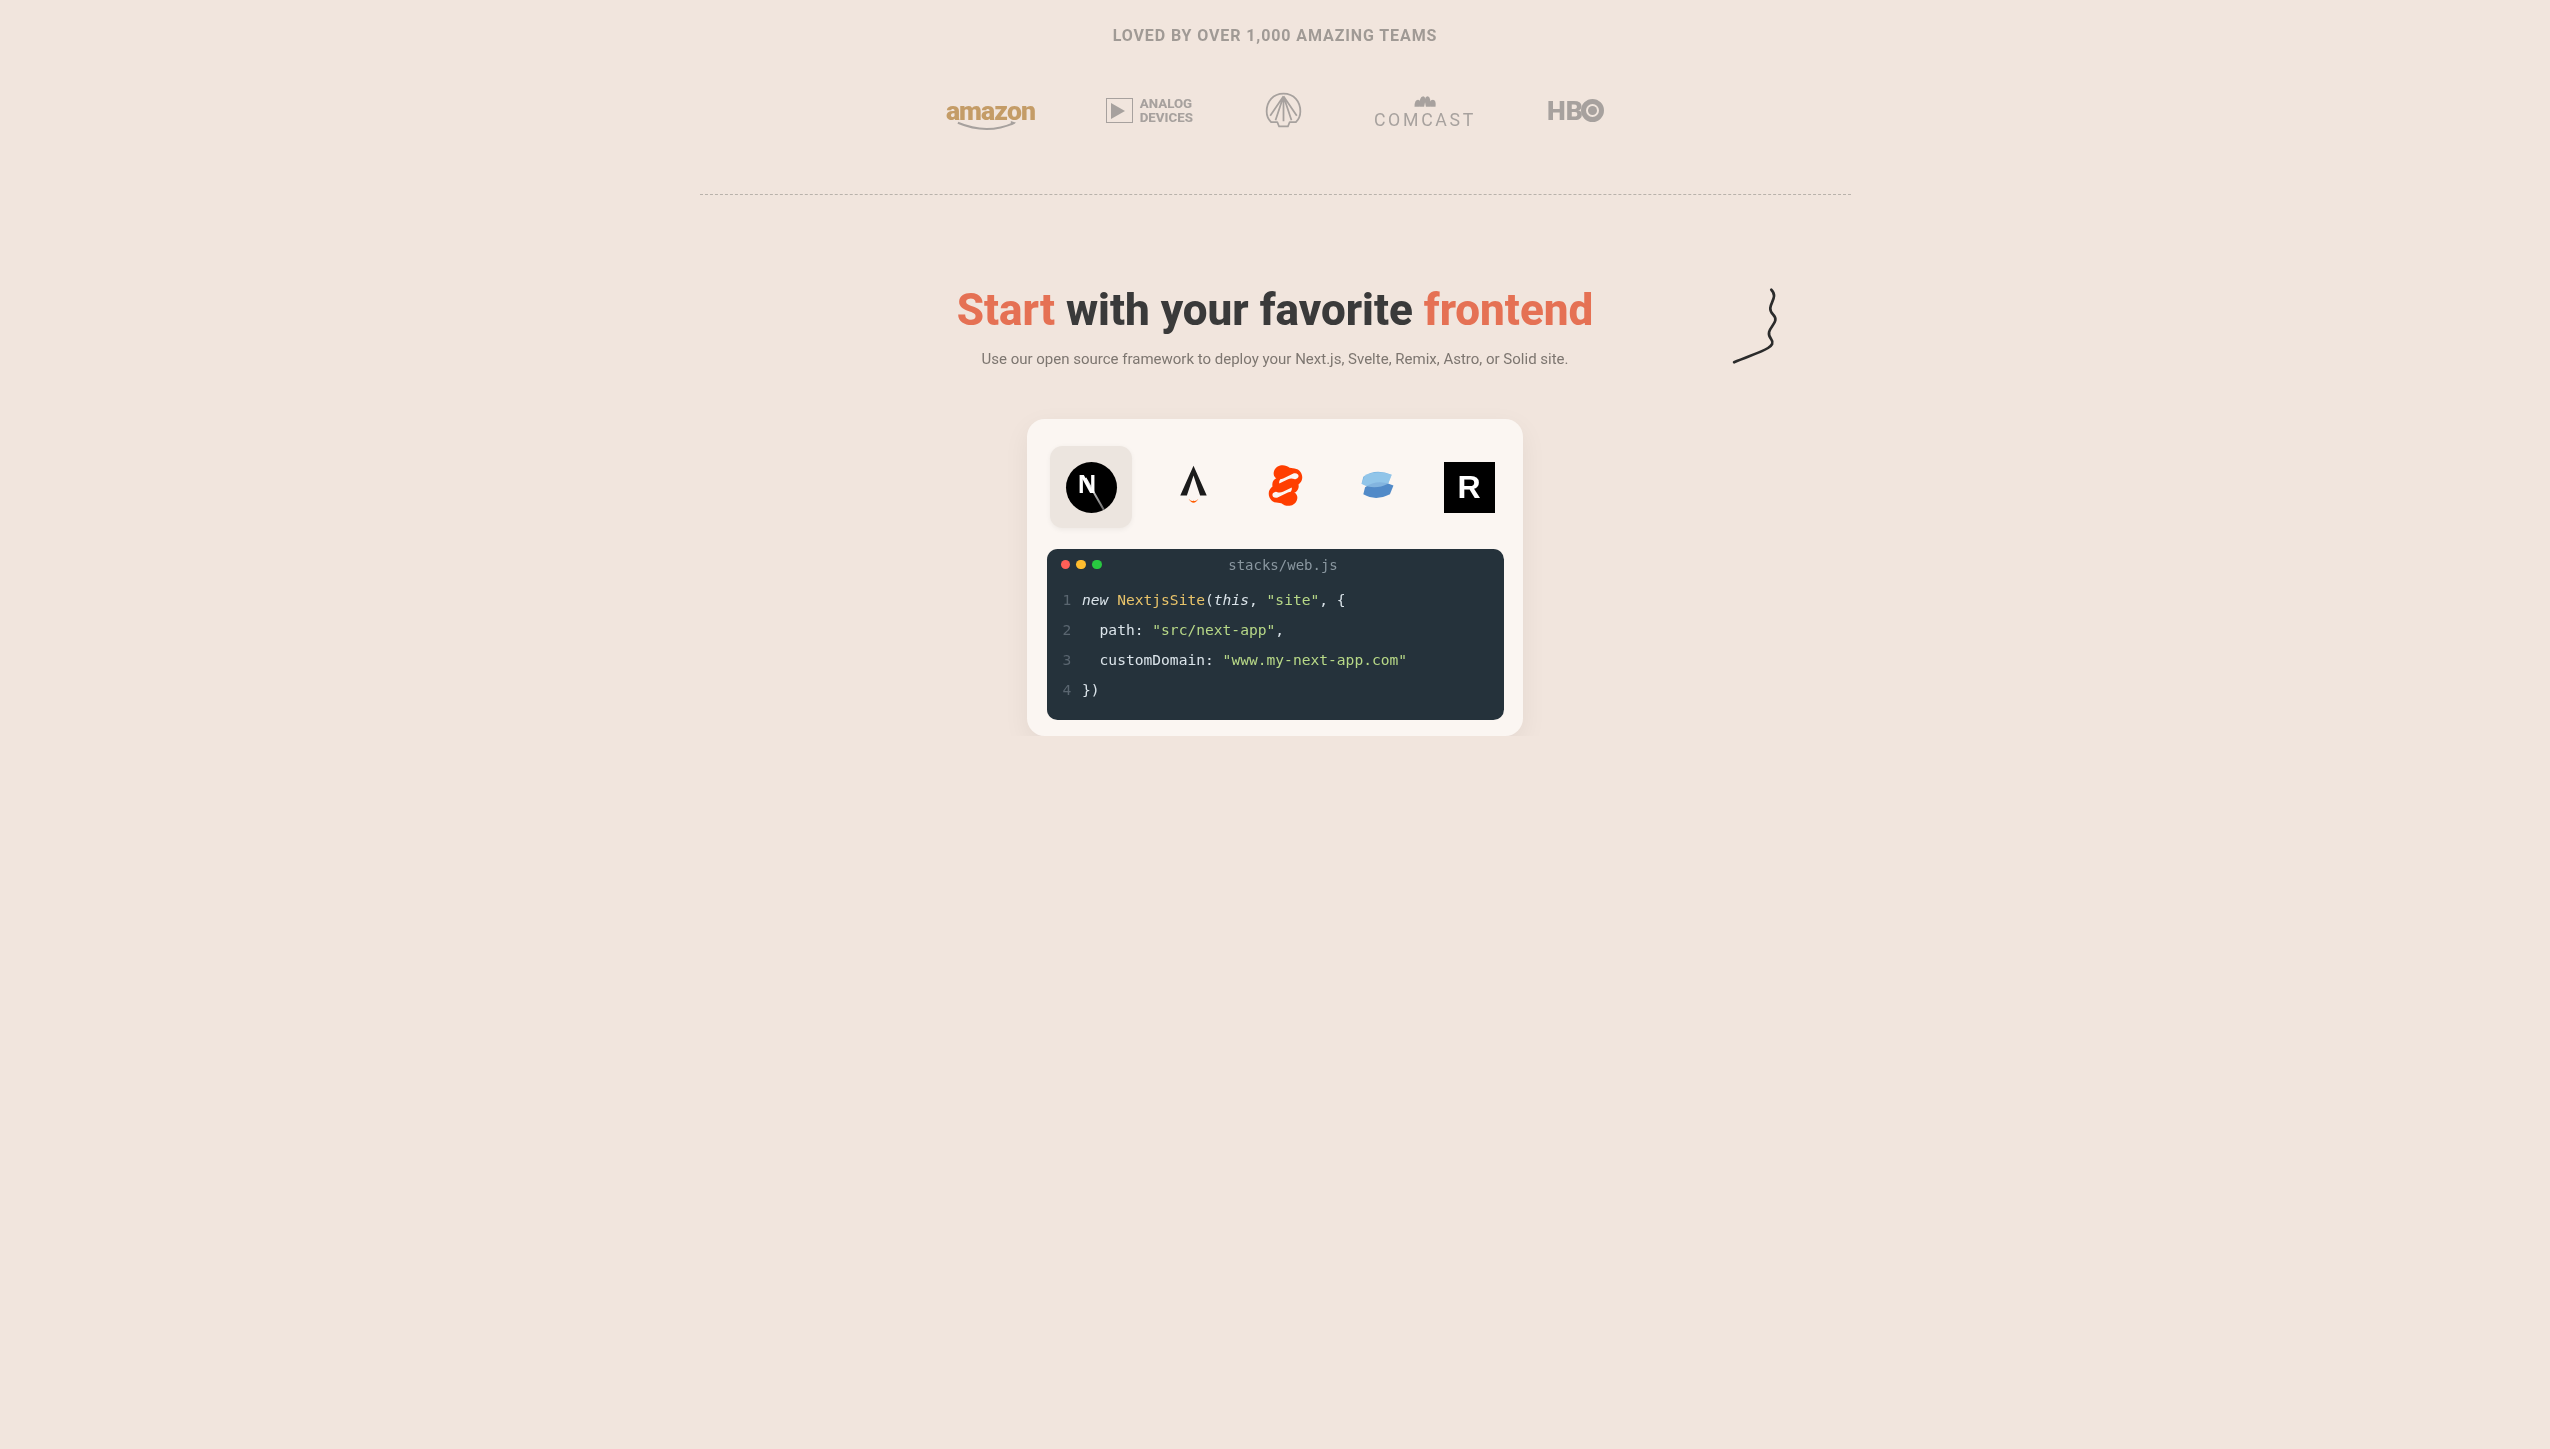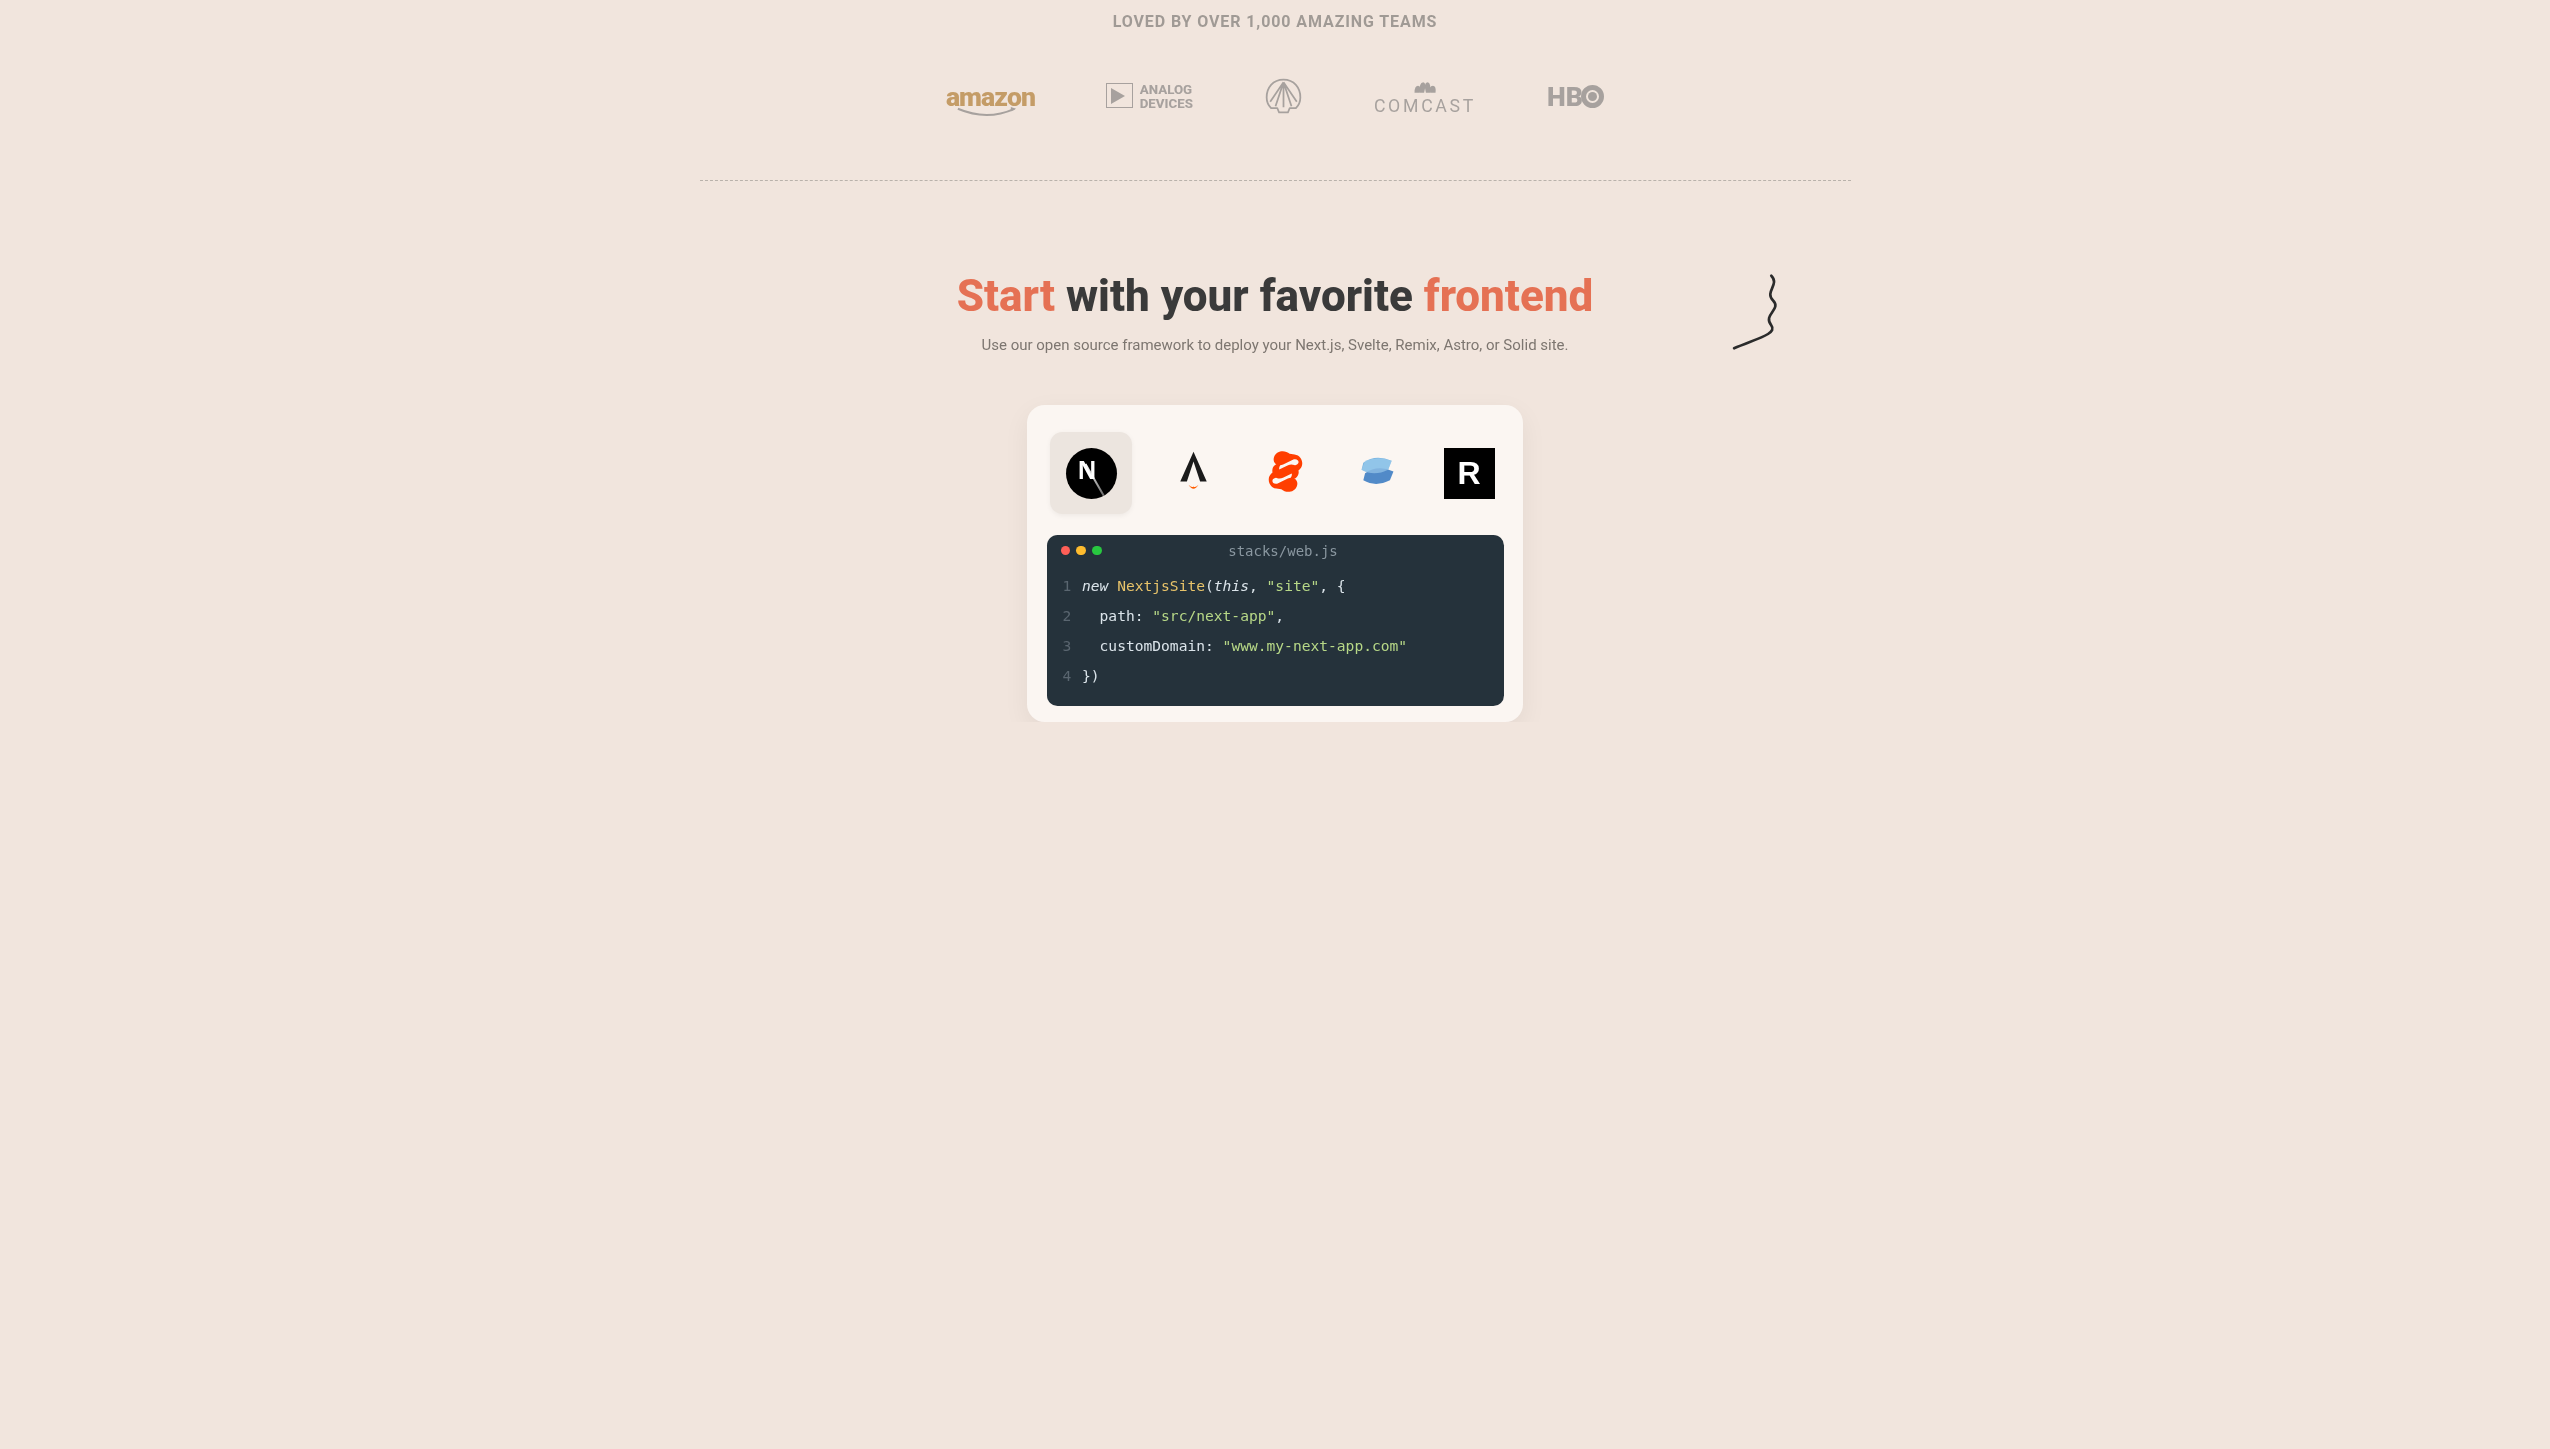--- a/index.html
+++ b/index.html
@@ -9,35 +9,35 @@
     color: #3a3a3a;
     width: 1275px;
     margin: 0 auto;
   }
   .loved-heading {
     text-align: center;
     font-size: 16px;
     font-weight: 700;
     letter-spacing: 0.9px;
     color: #a09a95;
-    padding-top: 12px;
+    padding-top: 26px;
   }
   .logos-row {
     display: flex;
     justify-content: center;
     align-items: center;
     gap: 71px;
     margin-top: 46px;
     opacity: 0.55;
   }
   .logo-item { display:flex; align-items:center; color:#6b6b6b; }
   .logo-item svg { display:block; }
   .amazon { font-weight:900; font-size:26.6px; letter-spacing:-0.9px; color:#a16207; position:relative; }
   .amazon .smile { position:absolute; left:10.6px; bottom:-5.3px; width:62px; height:10.6px; }
-  .analog { display:flex; align-items:flex-start; gap:7px; font-weight:800; color:#6b6b6b; }
+  .analog { display:flex; align-items:center; gap:7px; font-weight:800; color:#6b6b6b; }
   .analog .tri { width:26.6px; height:25px; border:1.8px solid #6b6b6b; position:relative; }
   .analog .tri::before { content:""; position:absolute; left:3.5px; top:3.5px; border-left:14px solid #6b6b6b; border-top:8px solid transparent; border-bottom:8px solid transparent; }
   .analog .txt { line-height:1; font-size:13.3px; }
   .shell-icon svg { width:39px; height:39px; }
   .comcast { text-align:center; }
   .comcast .name { font-size:17.7px; letter-spacing:2.7px; font-weight:400; color:#6b6b6b; }
   .hbo { font-weight:900; font-size:26.6px; letter-spacing:-0.9px; color:#6b6b6b; display:flex; align-items:center; gap:0.9px;}
   .hbo .o { display:inline-flex; width:23px; height:23px; border:5.3px solid #6b6b6b; border-radius:50%; align-items:center; justify-content:center; margin-left:-1.8px;}
   .hbo .o::after { content:""; width:8.9px; height:8.9px; background:#6b6b6b; border-radius:50%; }
   .divider {

